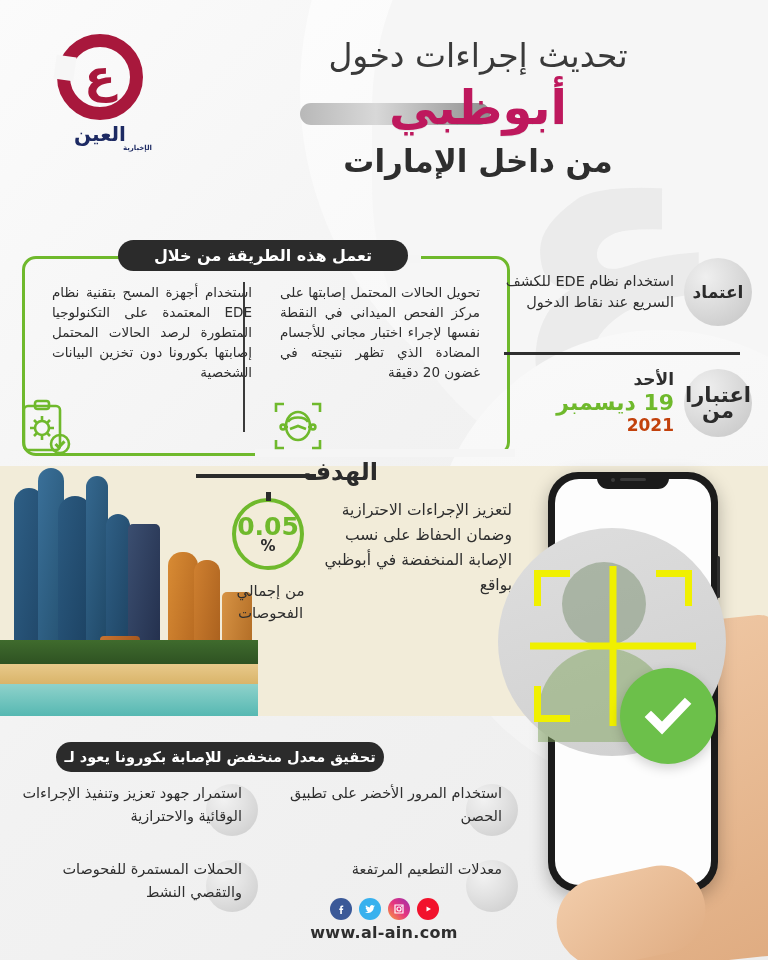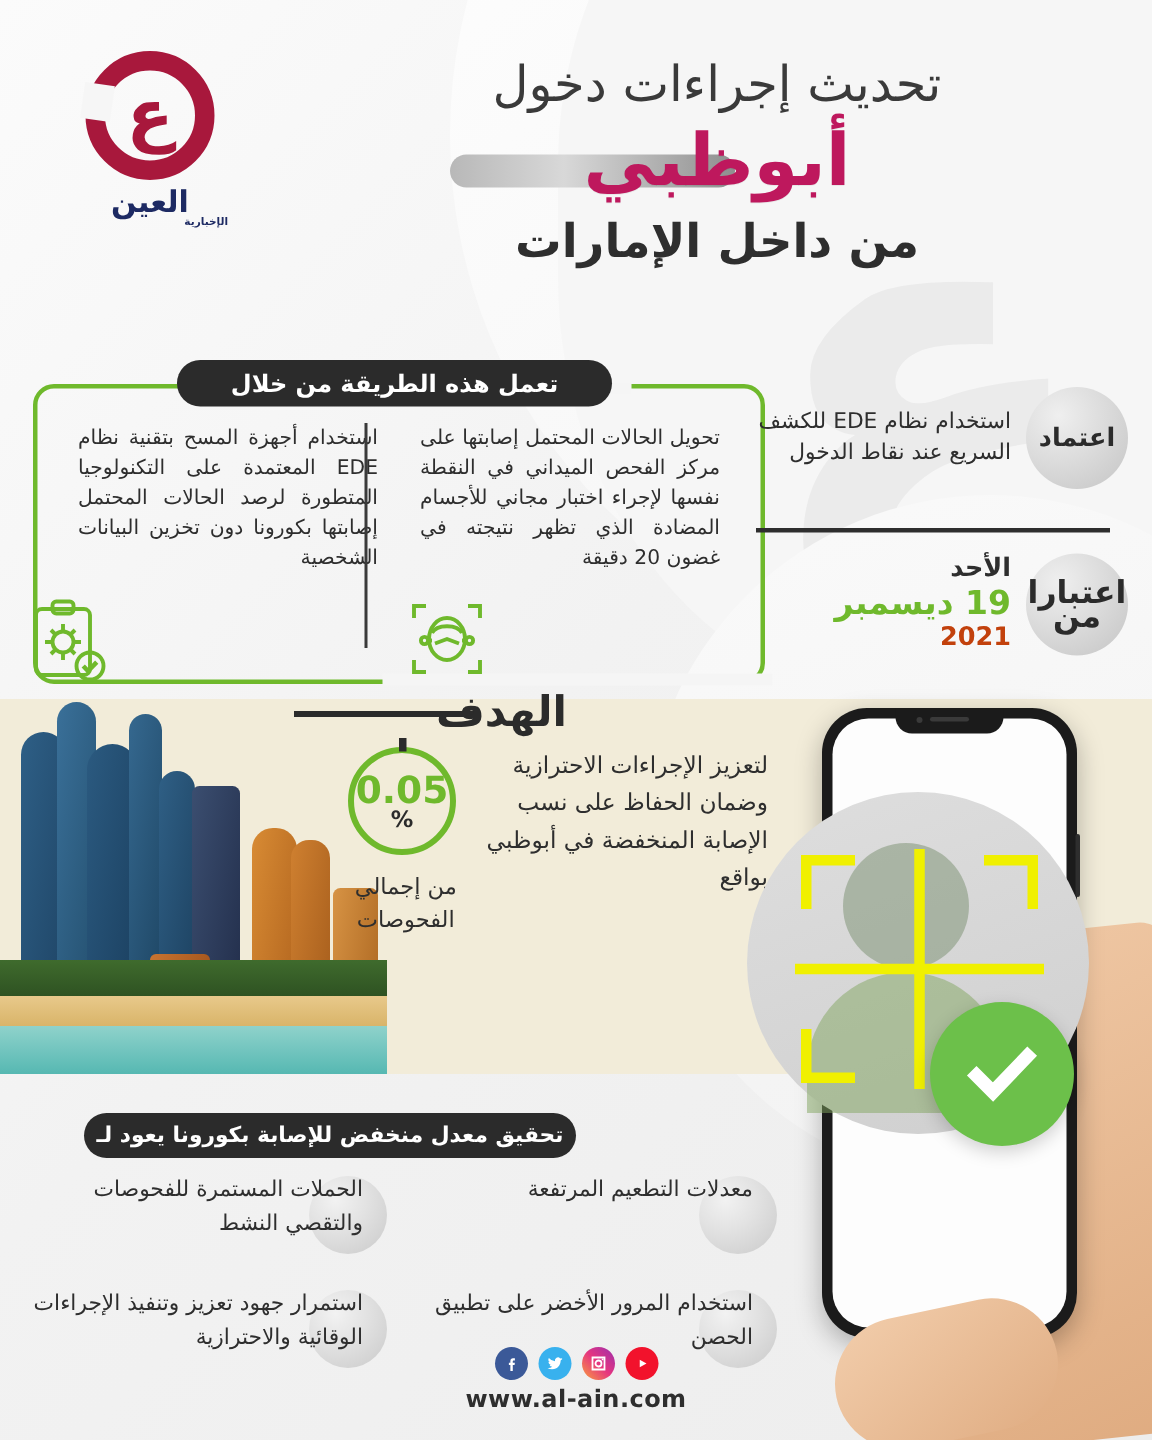--- a/index.html
+++ b/index.html
@@ -74,21 +74,21 @@
       font-size:17px;font-weight:700;color:#2b2b2b;line-height:17px;}
   .badge-circle.small{font-size:21px;line-height:16px;}
   .badge-text{flex:1;padding-right:10px;text-align:right;font-size:14.5px;line-height:21px;color:#2e2e2e;}
   .badge-text.date{font-weight:700;line-height:23px;font-size:17px;}
   .badge-text .grn{color:#6fb92c;font-weight:700;font-size:22px;}
   .badge-text .yr{color:#c2410c;font-weight:700;font-size:17px;}
   .r-rule{position:absolute;right:28px;top:352px;width:236px;height:3px;background:#2e2e2e;}
 
   
   .goal-band{position:absolute;left:0;top:466px;width:768px;height:250px;background:#f2ecd9;}
-  .goal-title{position:absolute;right:390px;top:458px;font-size:28px;font-weight:700;color:#2b2b2b;z-index:8;}
+  .goal-title{position:absolute;right:390px;top:458px;font-size:24px;font-weight:700;color:#2b2b2b;z-index:8;}
   .goal-rule{position:absolute;right:452px;top:474px;width:120px;height:4px;background:#2b2b2b;z-index:8;}
 
   .skyline{position:absolute;left:0;top:466px;width:258px;height:250px;overflow:hidden;}
   .sky-bg{position:absolute;inset:0;background:#f2ecd9;}
   .twr{position:absolute;bottom:52px;border-radius:6px 6px 0 0;}
   .sea{position:absolute;left:0;bottom:0;width:100%;height:32px;background:linear-gradient(180deg,#8fd2cb,#56b8b2);}
   .sand{position:absolute;left:0;bottom:32px;width:100%;height:20px;background:linear-gradient(180deg,#e8c98b,#d9b469);}
   .trees{position:absolute;left:0;bottom:50px;width:100%;height:26px;background:linear-gradient(180deg,#3f6b2d,#2d5021);}
 
   .stat-circle{position:absolute;left:232px;top:498px;width:72px;height:72px;border-radius:50%;
@@ -296,35 +296,35 @@
     <svg viewBox="0 0 58 58">
         <path d="M12 30l11 11 23-24" fill="none" stroke="#fff" stroke-width="9" stroke-linecap="square"></path>
       </svg>
   </div>
 
   <div class="bot-pill">تحقيق معدل منخفض للإصابة بكورونا يعود لـ</div>
   <div class="bot-grid">
     <div class="bot-row">
       <div class="bot-cell">
         <div class="bot-bullet"></div>
+        <div class="bot-txt">استمرار جهود تعزيز وتنفيذ الإجراءات الوقائية والاحترازية</div>
+      </div>
+      <div class="bot-cell">
+        <div class="bot-bullet"></div>
+        <div class="bot-txt">استخدام المرور الأخضر على تطبيق الحصن</div>
+      </div>
+    </div>
+    <div class="bot-row">
+      <div class="bot-cell">
+        <div class="bot-bullet"></div>
         <div class="bot-txt">الحملات المستمرة للفحوصات والتقصي النشط</div>
       </div>
       <div class="bot-cell">
         <div class="bot-bullet"></div>
         <div class="bot-txt">معدلات التطعيم المرتفعة</div>
-      </div>
-    </div>
-    <div class="bot-row">
-      <div class="bot-cell">
-        <div class="bot-bullet"></div>
-        <div class="bot-txt">استمرار جهود تعزيز وتنفيذ الإجراءات الوقائية والاحترازية</div>
-      </div>
-      <div class="bot-cell">
-        <div class="bot-bullet"></div>
-        <div class="bot-txt">استخدام المرور الأخضر على تطبيق الحصن</div>
       </div>
     </div>
   </div>
 
   <div class="footer">
     <div class="socials">
       <a class="soc yt">
         <svg viewBox="0 0 24 24">
             <path d="M9 7l9 5-9 5z"></path>
           </svg>

